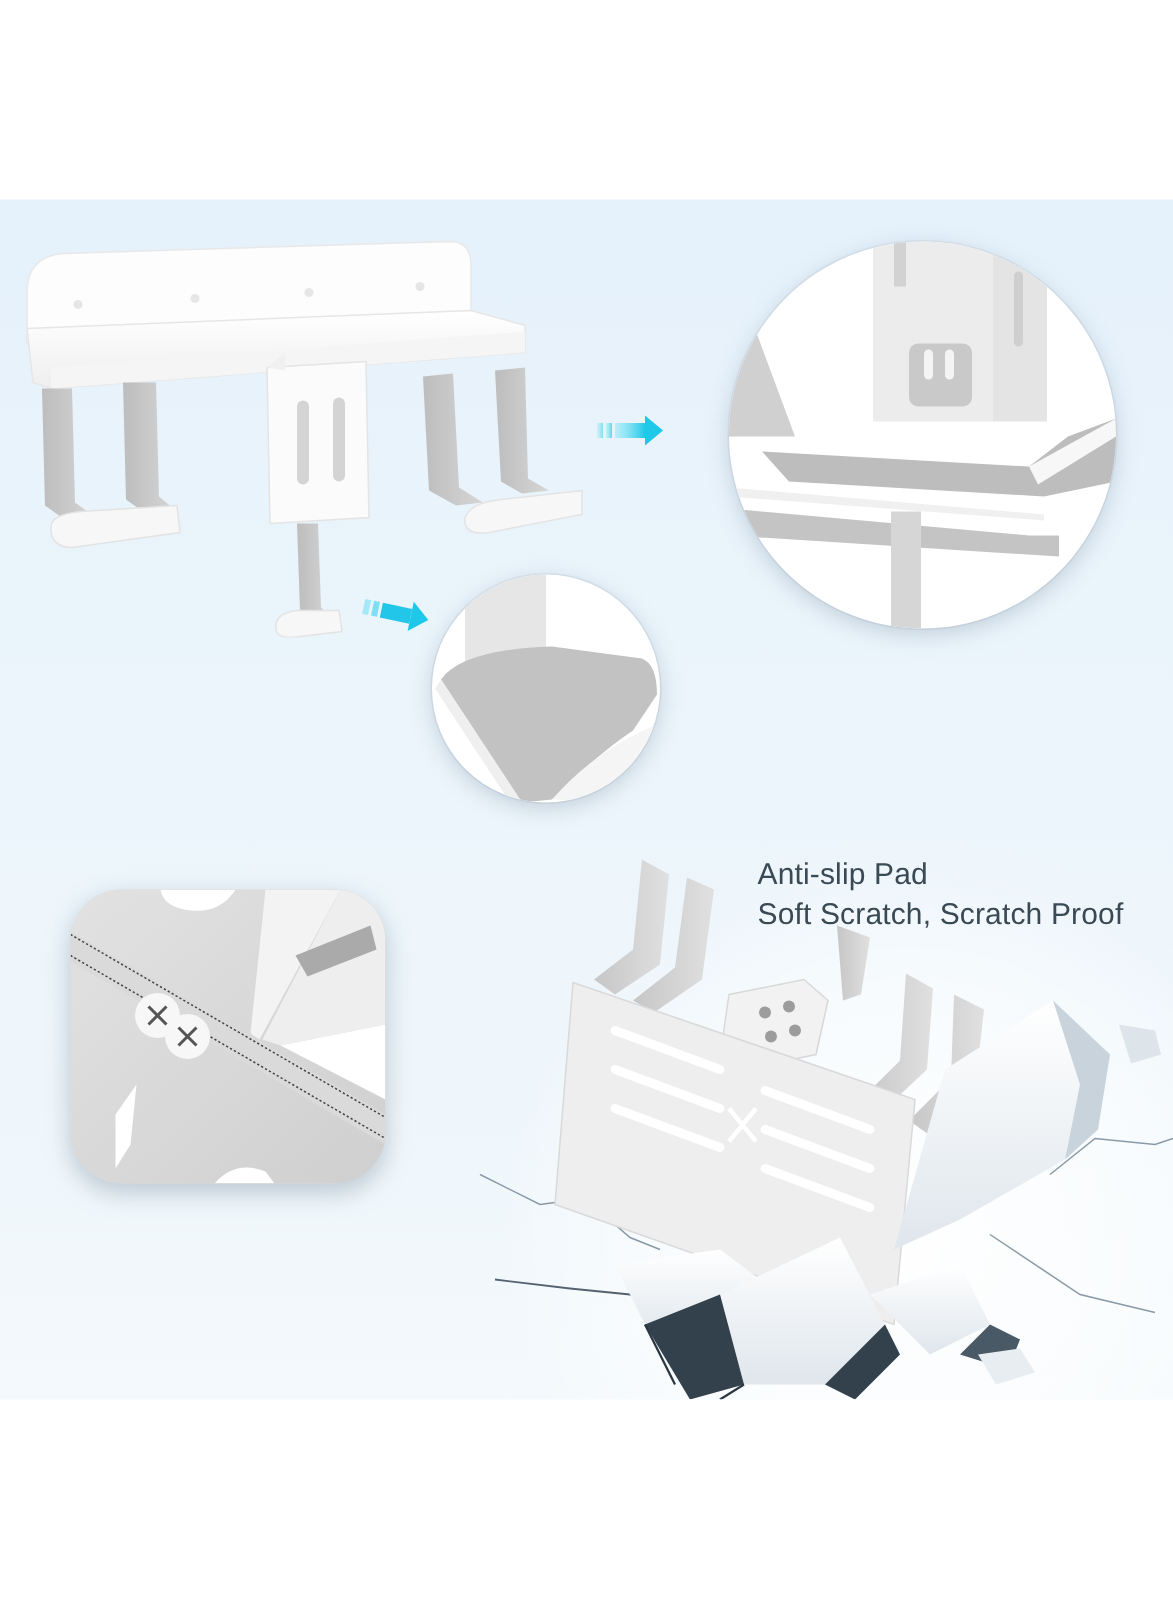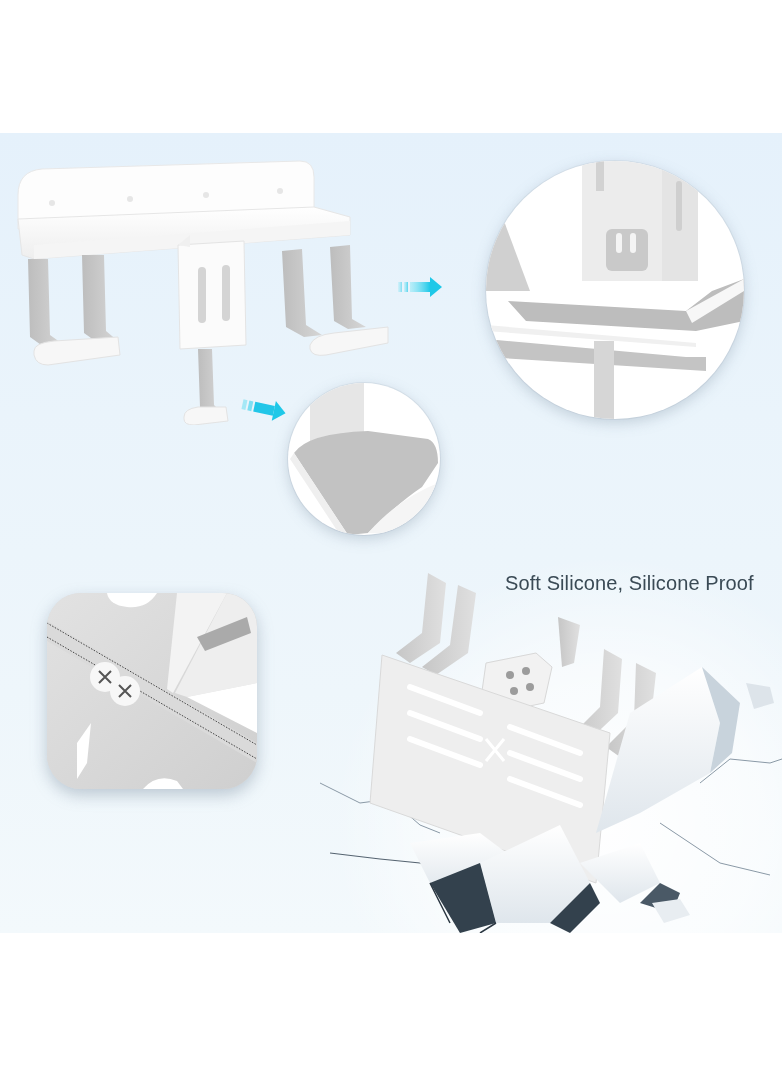--- a/index.html
+++ b/index.html
@@ -121,21 +121,22 @@
   <div class="circle" style="left:288px;top:250px;width:152px;height:152px">
     <svg width="152" height="152" viewBox="0 0 152 152">
       <rect x="22" y="0" width="54" height="58" fill="#e6e6e6"></rect>
       <path d="M6 70 Q20 50 80 48 L140 56 Q150 60 150 80 L134 104 Q110 120 80 150 L60 152 Z" fill="#c2c2c2"></path>
       <path d="M6 70 L60 152 L52 152 L2 76 Z" fill="#efefef"></path>
       <path d="M80 150 Q110 116 150 100 L152 152 Z" fill="#f5f5f5"></path>
     </svg>
   </div>
 
   <div class="caption right">
-    <span>Soft Silicone, Silicone Proof</span>
+    <span>Anti-slip Pad</span>
+    <span>Soft Scratch, Scratch Proof</span>
   </div>
 
   <div class="rounded-sq" style="left:47px;top:460px;width:210px;height:196px">
     <svg width="210" height="196" viewBox="0 0 210 196">
       <defs>
           <linearGradient id="ironG" x1="0" y1="0" x2="1" y2="1">
             <stop offset="0" stop-color="#e2e2e2"></stop>
             <stop offset="1" stop-color="#cfcfcf"></stop>
           </linearGradient>
         </defs>

